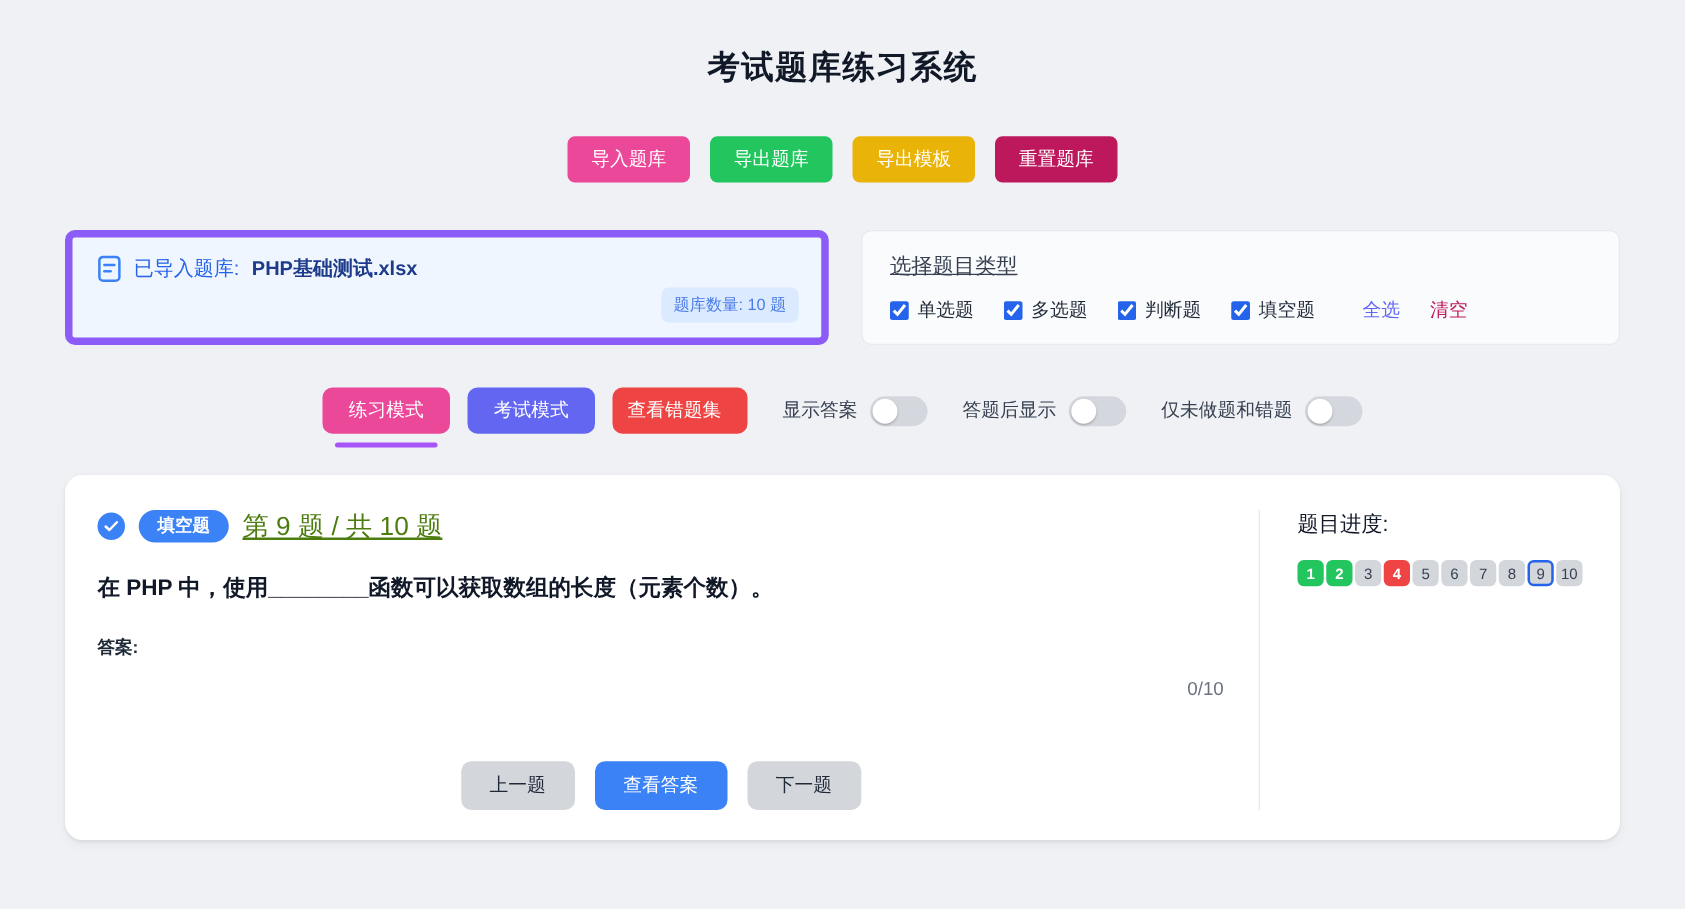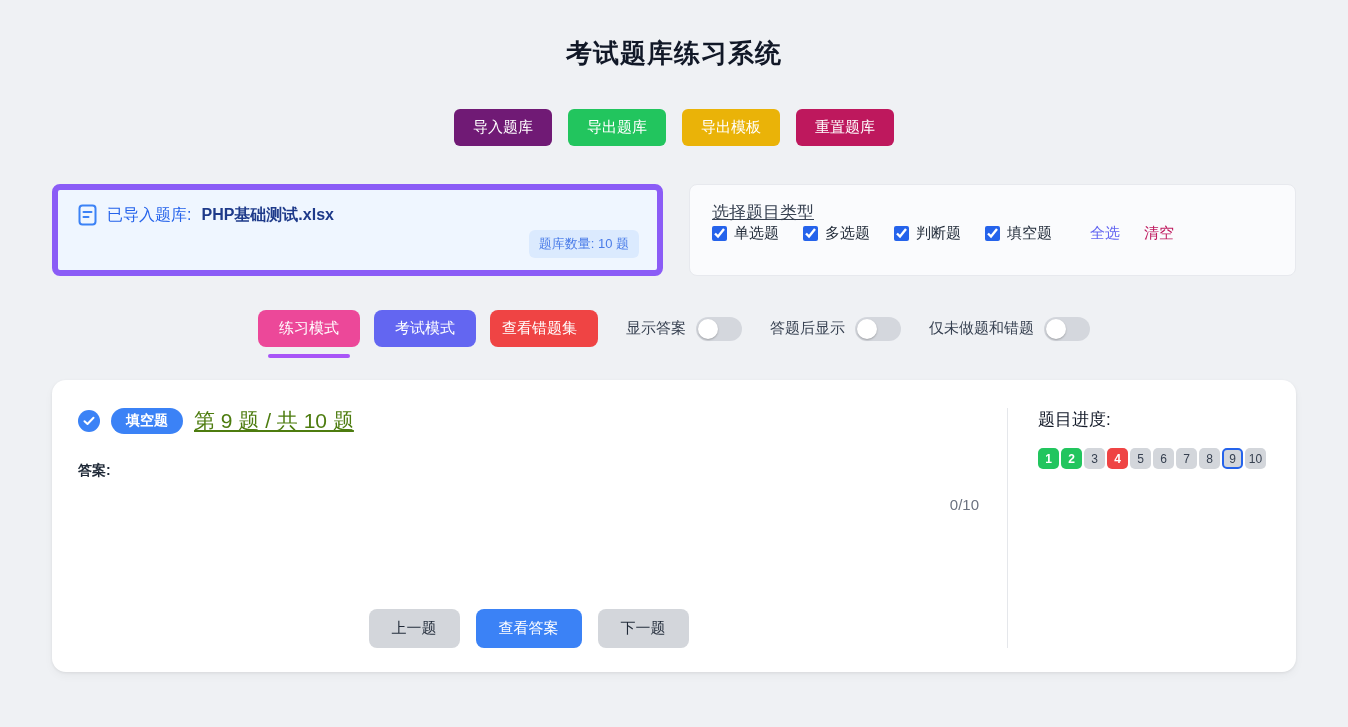--- a/index.html
+++ b/index.html
@@ -24,21 +24,21 @@
     display:flex; justify-content:center; gap:16px;
     margin-top:38px;
   }
   .toolbar button {
     border:none; border-radius:6px;
     color:#fff; font-size:15px;
     font-family:inherit;
     padding:9px 19px;
     cursor:pointer;
   }
-  .btn-import   { background:#701a75; }
+  .btn-import   { background:#ec4899; }
   .btn-export   { background:#22c55e; }
   .btn-template { background:#eab308; }
   .btn-reset    { background:#be185d; }
 
   
   .panels { display:flex; gap:26px; margin-top:38px; }
   .panel { flex:1; border-radius:8px; min-height:92px; }
   .panel-library {
     background:#eff6ff;
     border:6px solid #8b5cf6;
@@ -54,21 +54,21 @@
     font-size:13px; padding:5px 10px; border-radius:6px;
   }
   .panel-types {
     background:#fafbfd;
     border:1px solid #e7e9ee;
     padding:16px 22px;
   }
   .types-title { font-size:17px; color:#374151;text-decoration:underline; }
   .types-row {
     display:flex; align-items:center; gap:24px;
-    font-size:15px; color:#1f2937;
+    margin-top:15px; font-size:15px; color:#1f2937;
   }
   .type-checkbox { display:flex; align-items:center; gap:7px; cursor:pointer; }
   .type-checkbox input {
     width:15px; height:15px; accent-color:#2563eb; cursor:pointer;
   }
   .link-select-all { color:#6366f1; cursor:pointer; margin-left:14px; }
   .link-clear { color:#be185d; cursor:pointer; }
 
   
   .mode-row {
@@ -246,20 +246,21 @@
       <div class="q-header">
         <span class="q-check">
           <svg width="12" height="10" viewBox="0 0 12 10" fill="none">
             <path d="M1.5 5.2 L4.5 8 L10.5 1.8" stroke="#fff" stroke-width="2" stroke-linecap="round" stroke-linejoin="round"></path>
           </svg>
         </span>
         <span class="q-badge">填空题</span>
         <span class="q-pos">第 9 题 / 共 10 题</span>
       </div>
 
+      <div class="q-text">在 PHP 中，使用________函数可以获取数组的长度（元素个数）。</div>
 
       <div class="answer-label">答案:</div>
       <span class="char-count">0/10</span>
 
       <div class="nav-row">
         <button class="nav-btn">上一题</button>
         <button class="nav-btn primary">查看答案</button>
         <button class="nav-btn">下一题</button>
       </div>
     </div>

